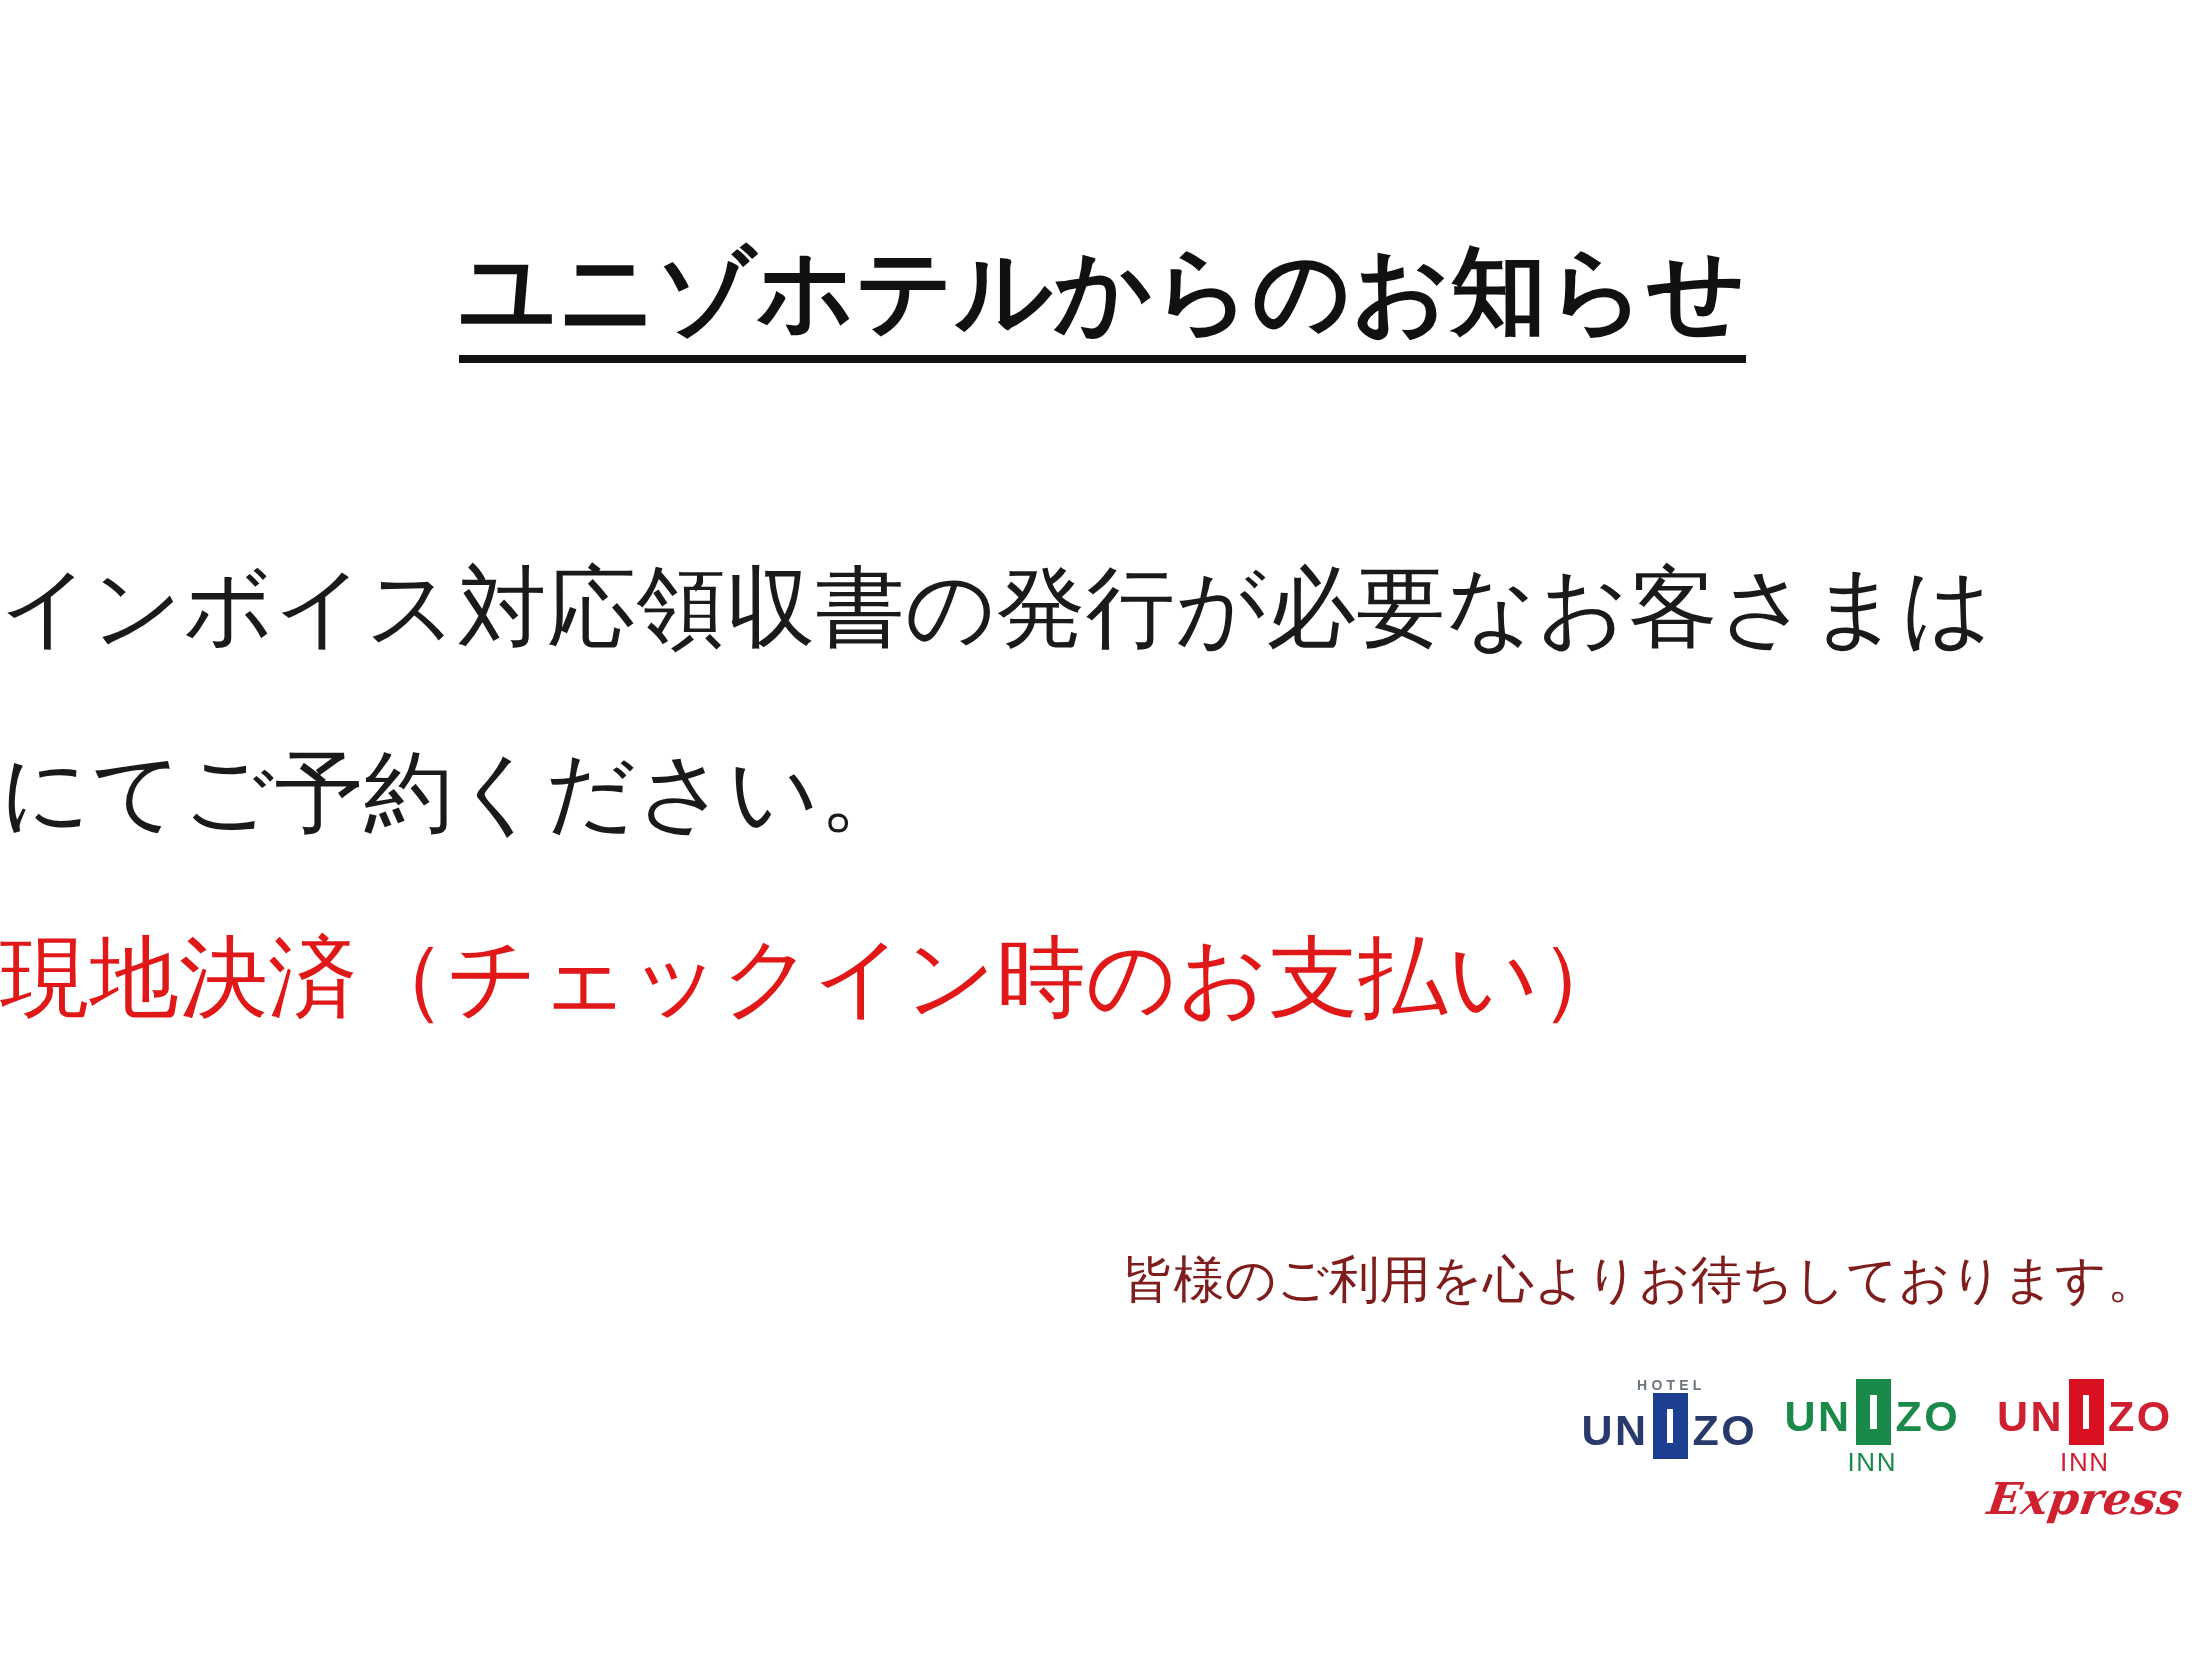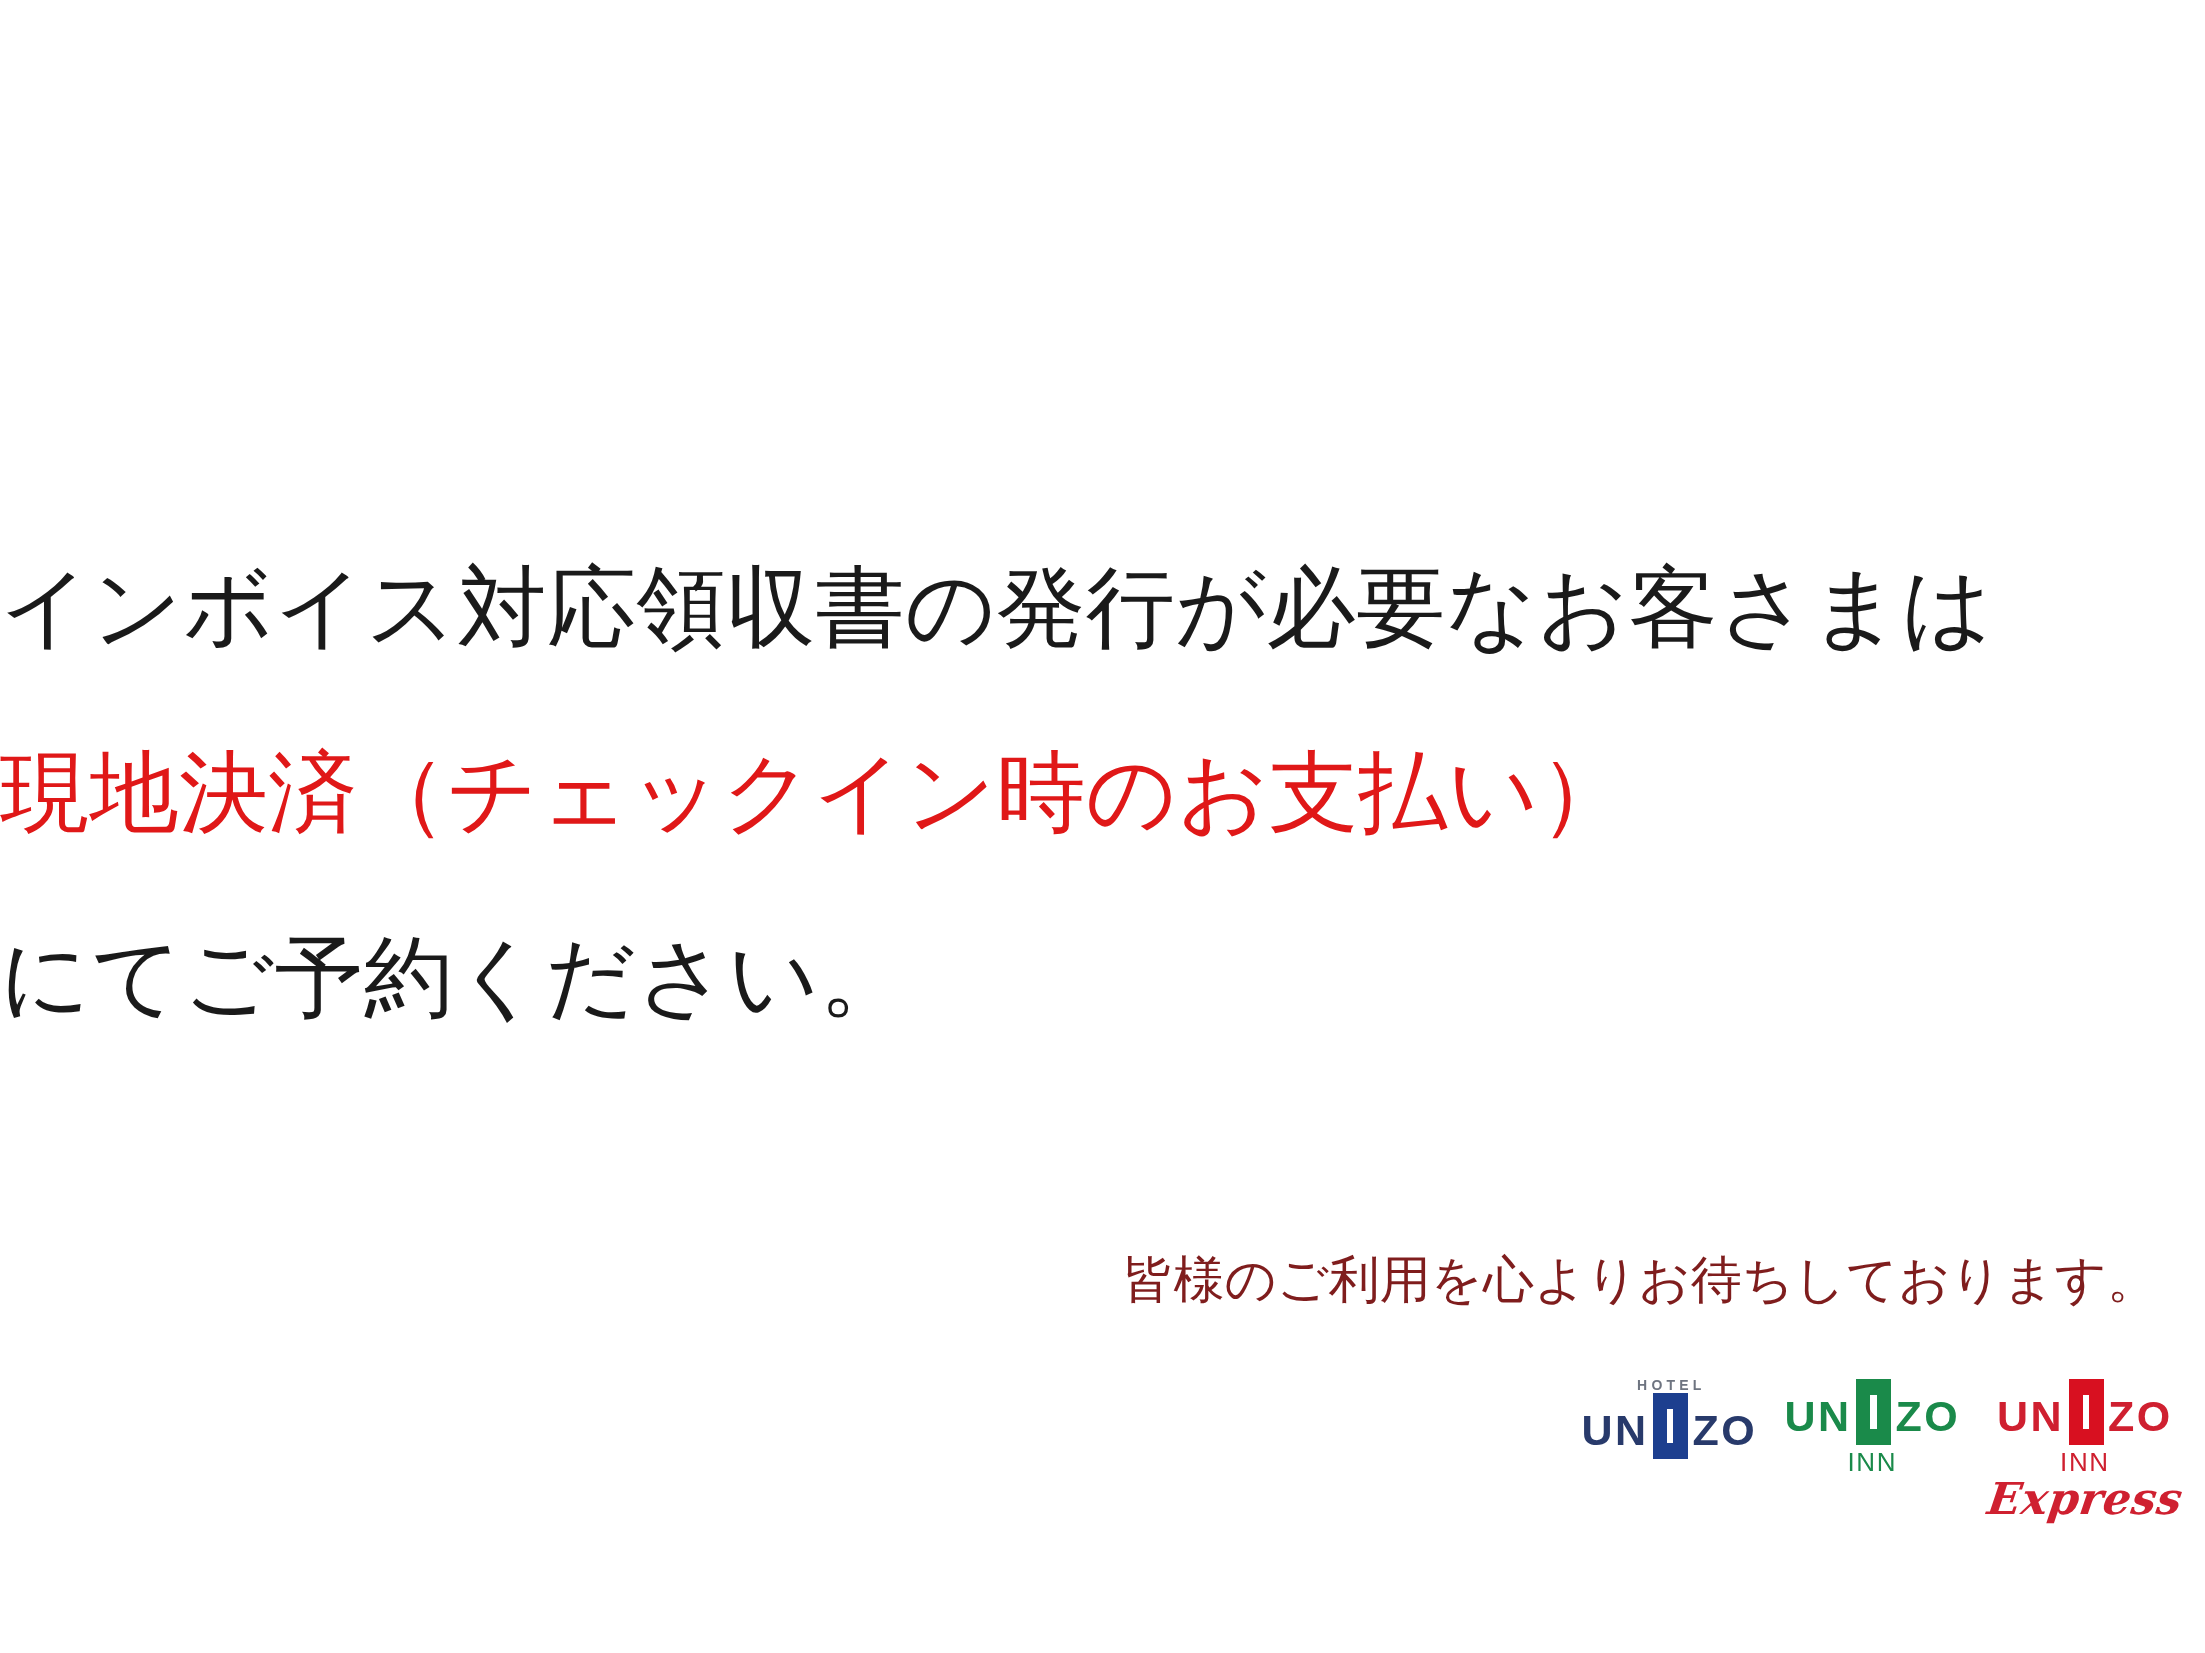--- a/index.html
+++ b/index.html
@@ -158,25 +158,28 @@
   .logo-express .wordmark,
   .logo-express .logo-sub,
   .logo-express .logo-script { color: #cf2030; }
   .logo-express .ibox { background: #d81020; }
 </style>
 </head>
 <body>
 
 <div id="page">
 
+  <div class="notice-title">
+    <span class="underlined">ユニゾホテルからのお知らせ</span>
+  </div>
 
   <div class="body-block">
     <div class="body-line row-1">インボイス対応領収書の発行が必要なお客さまは</div>
+    <div class="body-line row-3">にてご予約ください。</div>
     <div class="body-line row-2">現地決済（チェックイン時のお支払い）</div>
-    <div class="body-line row-3">にてご予約ください。</div>
   </div>
 
   <div class="closing-line">皆様のご利用を心よりお待ちしております。</div>
 
   <div class="logo-row">
 
     <div class="logo logo-hotel">
       <div class="logo-eyebrow">HOTEL</div>
       <div class="wordmark">
         <span class="seg">UN</span>

